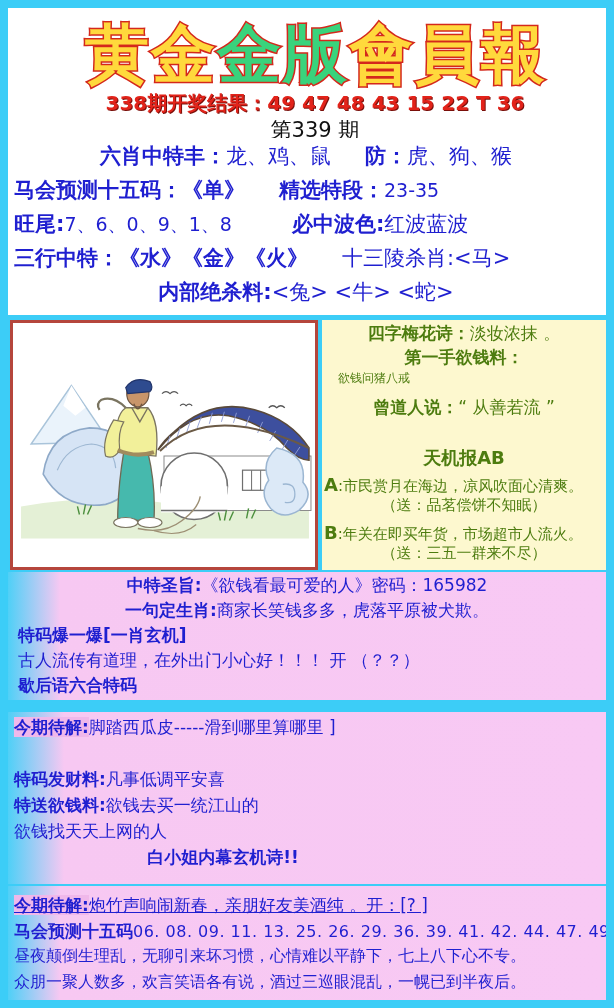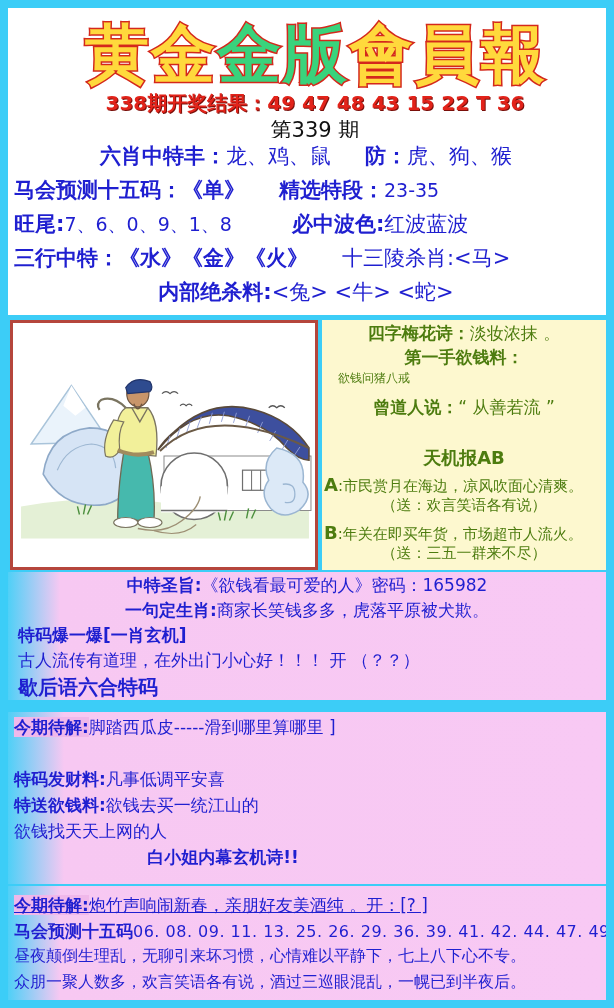--- a/index.html
+++ b/index.html
@@ -88,21 +88,21 @@
   .pink-mid{
     position:absolute;left:8px;top:572px;width:598px;height:128px;
     background:linear-gradient(to right,#4fd0f7 0px,#f7c8f2 52px,#f8c9f4 100%);
     color:#1f1fd0;overflow:hidden;
   }
   .pm-line{position:absolute;white-space:nowrap;color:#1f1fd0;}
   .pm1{top:2px;left:0;width:598px;text-align:center;font-size:17px;}
   .pm2{top:27px;left:0;width:598px;text-align:center;font-size:17px;}
   .pm3{top:52px;left:10px;font-size:17px;font-weight:bold;}
   .pm4{top:77px;left:10px;font-size:17px;}
-  .pm5{top:102px;left:10px;font-size:20px;font-weight:bold;}
+  .pm5{top:102px;left:10px;font-size:17px;font-weight:bold;}
 
   
   .pink-low{
     position:absolute;left:8px;top:712px;width:598px;height:172px;
     background:linear-gradient(to right,#4fd0f7 0px,#f7c8f2 56px,#f8c9f4 100%);
     color:#1f1fd0;overflow:hidden;
   }
   .pl-line{position:absolute;white-space:nowrap;color:#1f1fd0;}
   .pl1{top:4px;left:6px;font-size:17px;}
   .pl2{top:30px;left:0;width:430px;text-align:center;font-size:17px;font-weight:bold;}
@@ -252,21 +252,21 @@
     </div>
     <div class="yp-line yl2">第一手欲钱料：</div>
     <div class="yp-line yl3">欲钱问猪八戒</div>
     <div class="yp-line yl4">
       <span class="b">曾道人说：</span><span>“ 从善若流 ”</span>
     </div>
     <div class="yp-line yl5">天机报AB</div>
     <div class="yp-line yl6">
       <span class="ab-cap">A</span><span>:市民赏月在海边，凉风吹面心清爽。</span>
     </div>
-    <div class="yp-line yl7">（送：欢言笑语各有说）</div>
+    <div class="yp-line yl7">（送：品茗偿饼不知眠）</div>
     <div class="yp-line yl8">
       <span class="ab-cap">B</span><span>:年关在即买年货，市场超市人流火。</span>
     </div>
     <div class="yp-line yl9">（送：三五一群来不尽）</div>
   </div>
 
   <div class="pink-mid">
     <div class="pm-line pm1">
       <span class="b">中特圣旨:</span><span>《欲钱看最可爱的人》密码：165982</span>
     </div>

